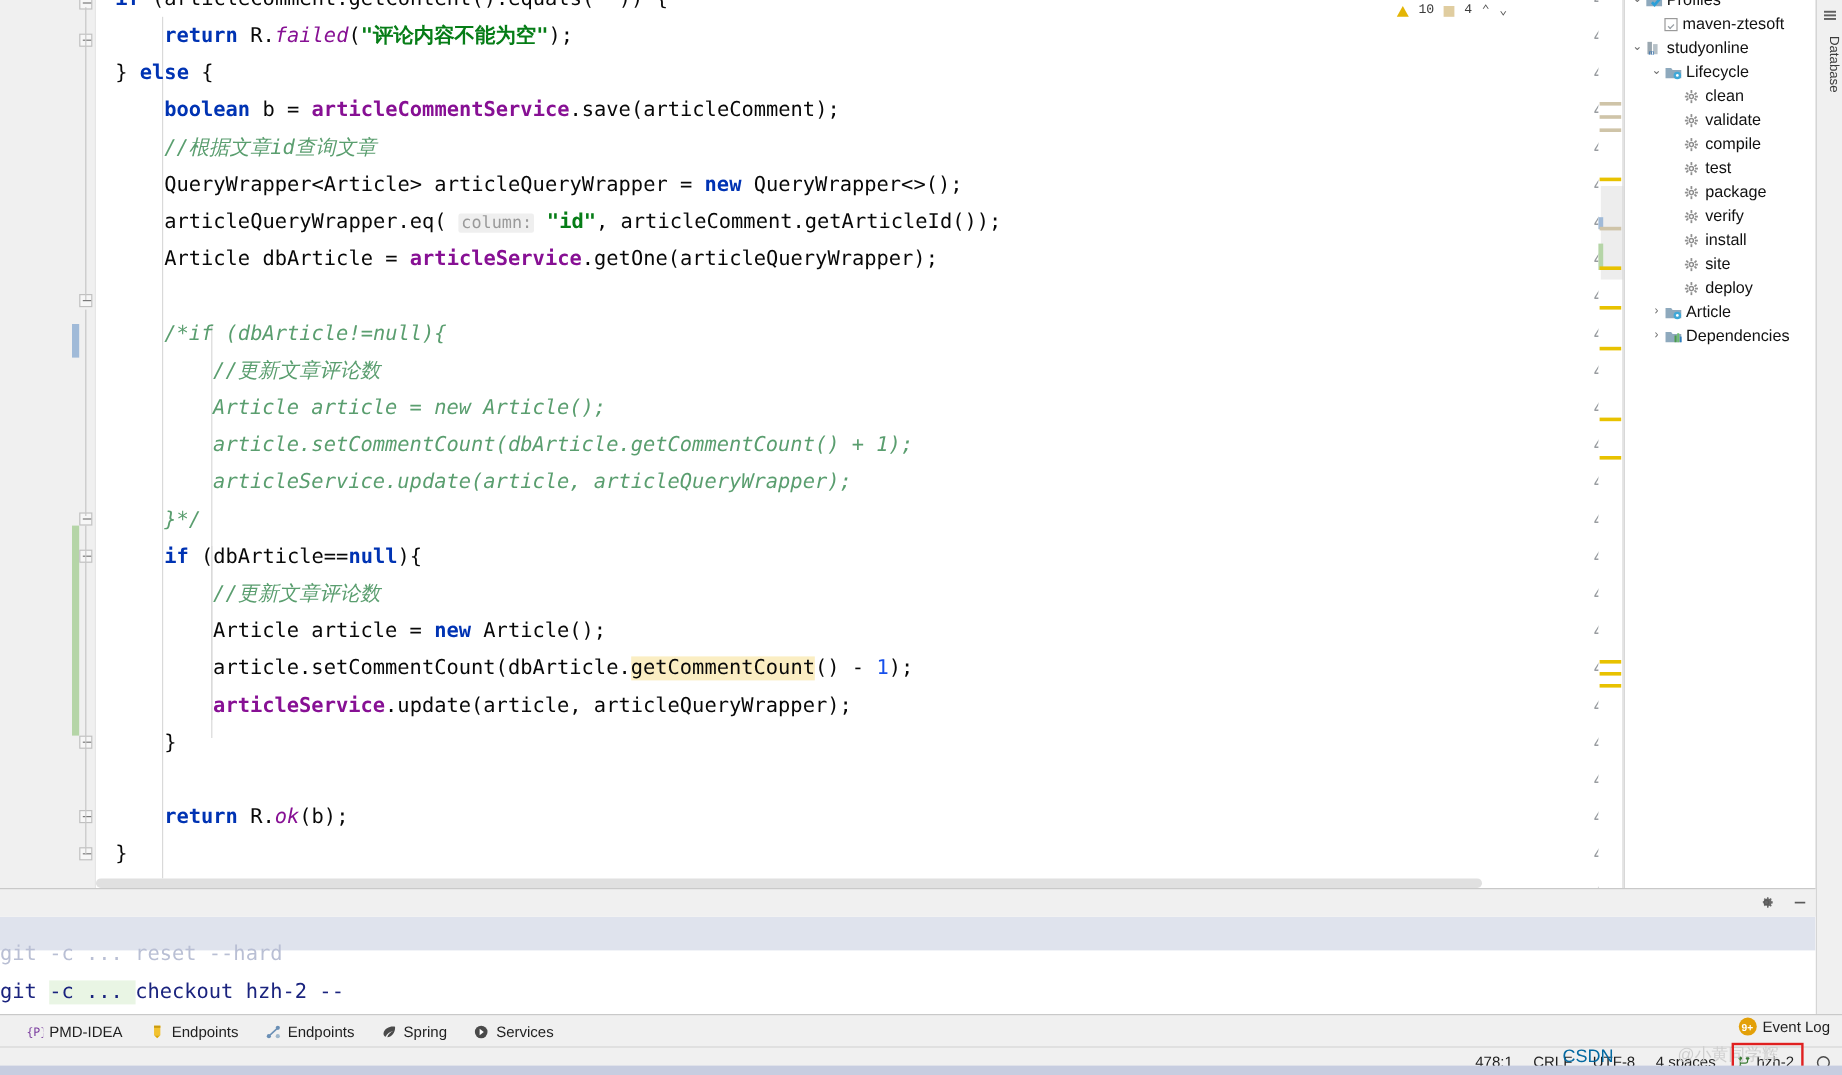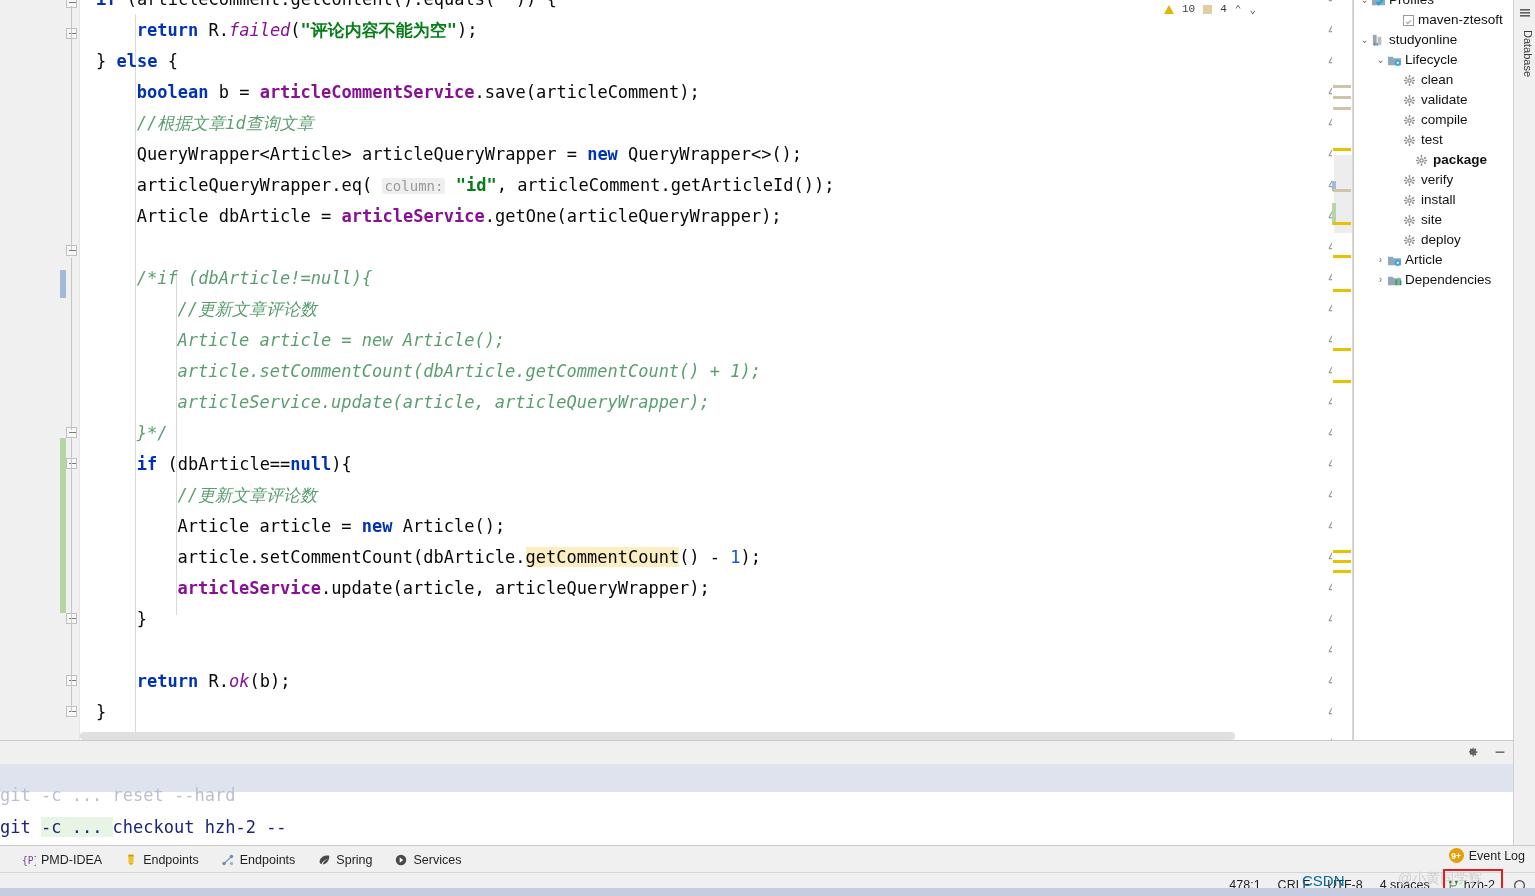--- a/index.html
+++ b/index.html
@@ -229,21 +229,21 @@
 
   <div id="maven">
       <div class="mrow" style="top: -10px; padding-left: 4px;">
         <span class="arrow">⌄</span>
         <span class="micon"><svg viewBox="0 0 16 16" width="15" height="15">
             <path d="M1 4h5l1.3 1.6H15V13H1z" fill="#8ea9bd"></path>
             <path d="M6 9.5l2.3 2.4 4.5-5.2" stroke="#2b9fd8" stroke-width="2.4" fill="none"></path>
           </svg></span>
         <span class="mlbl">Profiles</span>
       </div>
-      <div class="mrow" style="top: 10px; padding-left: 36px;">
+      <div class="mrow" style="top: 10px; padding-left: 20px;">
         <span class="arrow"></span>
         <span class="cb on"></span>
         <span class="mlbl">maven-ztesoft</span>
       </div>
       <div class="mrow" style="top: 30px; padding-left: 4px;">
         <span class="arrow">⌄</span>
         <span class="micon"><svg viewBox="0 0 16 16" width="15" height="15">
             <rect x="2" y="2" width="4" height="11" fill="#9aa7b0"></rect>
             <rect x="7" y="4" width="4" height="9" fill="#b6c1c8"></rect>
             <text x="3" y="14" font-size="7" fill="#2b6cb0" font-style="italic" font-family="serif">m</text>
@@ -320,21 +320,21 @@
               <rect x="1.3" y="7.1" width="3" height="1.8"></rect>
               <rect x="11.7" y="7.1" width="3" height="1.8"></rect>
               <rect x="2.9" y="3.4" width="1.8" height="3" transform="rotate(-45 3.8 4.9)"></rect>
               <rect x="11.3" y="9.4" width="1.8" height="3" transform="rotate(-45 12.2 10.9)"></rect>
               <rect x="11.3" y="3.4" width="1.8" height="3" transform="rotate(45 12.2 4.9)"></rect>
               <rect x="2.9" y="9.4" width="1.8" height="3" transform="rotate(45 3.8 10.9)"></rect>
             </g>
           </svg></span>
         <span class="mlbl">test</span>
       </div>
-      <div class="mrow" style="top: 150px; padding-left: 48px; font-weight: bold;">
+      <div class="mrow" style="top: 150px; padding-left: 36px;">
         <span class="arrow"></span>
         <span class="micon"><svg viewBox="0 0 16 16" width="13" height="13">
             <circle cx="8" cy="8" r="2.1" fill="none" stroke="#8e8e8e" stroke-width="1.5"></circle>
             <g fill="#8e8e8e">
               <rect x="7.1" y="1.3" width="1.8" height="3"></rect>
               <rect x="7.1" y="11.7" width="1.8" height="3"></rect>
               <rect x="1.3" y="7.1" width="3" height="1.8"></rect>
               <rect x="11.7" y="7.1" width="3" height="1.8"></rect>
               <rect x="2.9" y="3.4" width="1.8" height="3" transform="rotate(-45 3.8 4.9)"></rect>
               <rect x="11.3" y="9.4" width="1.8" height="3" transform="rotate(-45 12.2 10.9)"></rect>

